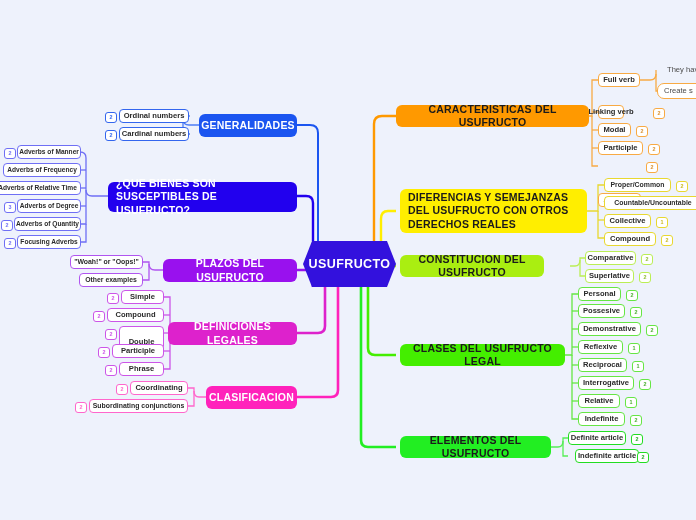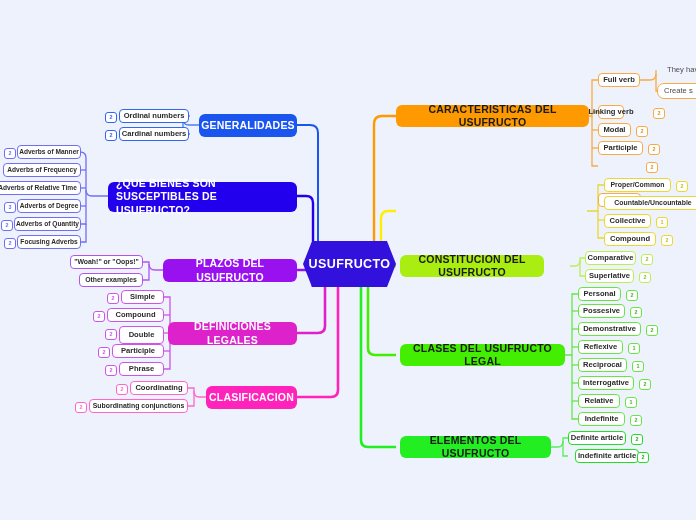--- a/index.html
+++ b/index.html
@@ -192,21 +192,21 @@
   </div>
   <div class="badge" style="left:107px;top:293px;border-color:#cc55e8;color:#cc55e8;">
     <span>2</span>
   </div>
   <div class="node leaf" style="left:107px;top:308px;width:57px;height:14px;border-color:#cc55e8;">
     <span>Compound</span>
   </div>
   <div class="badge" style="left:93px;top:311px;border-color:#cc55e8;color:#cc55e8;">
     <span>2</span>
   </div>
-  <div class="node leaf" style="left:119px;top:326px;width:45px;height:18px;border-color:#cc55e8;">
+  <div class="node leaf" style="left:119px;top:326px;width:45px;height:32px;border-color:#cc55e8;">
     <span>Double</span>
   </div>
   <div class="badge" style="left:105px;top:329px;border-color:#cc55e8;color:#cc55e8;">
     <span>2</span>
   </div>
   <div class="node leaf" style="left:112px;top:344px;width:52px;height:14px;border-color:#cc55e8;">
     <span>Participle</span>
   </div>
   <div class="badge" style="left:98px;top:347px;border-color:#cc55e8;color:#cc55e8;">
     <span>2</span>
@@ -264,20 +264,23 @@
   <div class="badge" style="left:648px;top:144px;border-color:#f8aa44;color:#d89030;">
     <span>2</span>
   </div>
   <div class="node leaf" style="left:598px;top:165px;width:43px;height:14px;border-color:#f8aa44;margin-top:28px;">
     <span>Auxiliary</span>
   </div>
   <div class="badge" style="left:646px;top:162px;border-color:#f8aa44;color:#d89030;">
     <span>2</span>
   </div>
 
+  <div class="node main light" style="left:400px;top:189px;width:187px;height:44px;background:#ffee00;justify-content:flex-start;text-align:left;padding:5px 8px;">
+    <span style="white-space:normal;">DIFERENCIAS Y SEMEJANZAS DEL USUFRUCTO CON OTROS DERECHOS REALES</span>
+  </div>
   <div class="node leaf" style="left:604px;top:178px;width:67px;height:14px;border-color:#e8d830;">
     <span style="font-size:6.9px;">Proper/Common</span>
   </div>
   <div class="badge" style="left:676px;top:181px;border-color:#e8d830;color:#c9b820;">
     <span>2</span>
   </div>
   <div class="node leaf" style="left:604px;top:196px;width:98px;height:14px;border-color:#e8d830;">
     <span style="font-size:6.9px;">Countable/Uncountable</span>
   </div>
   <div class="node leaf" style="left:604px;top:214px;width:47px;height:14px;border-color:#e8d830;">

